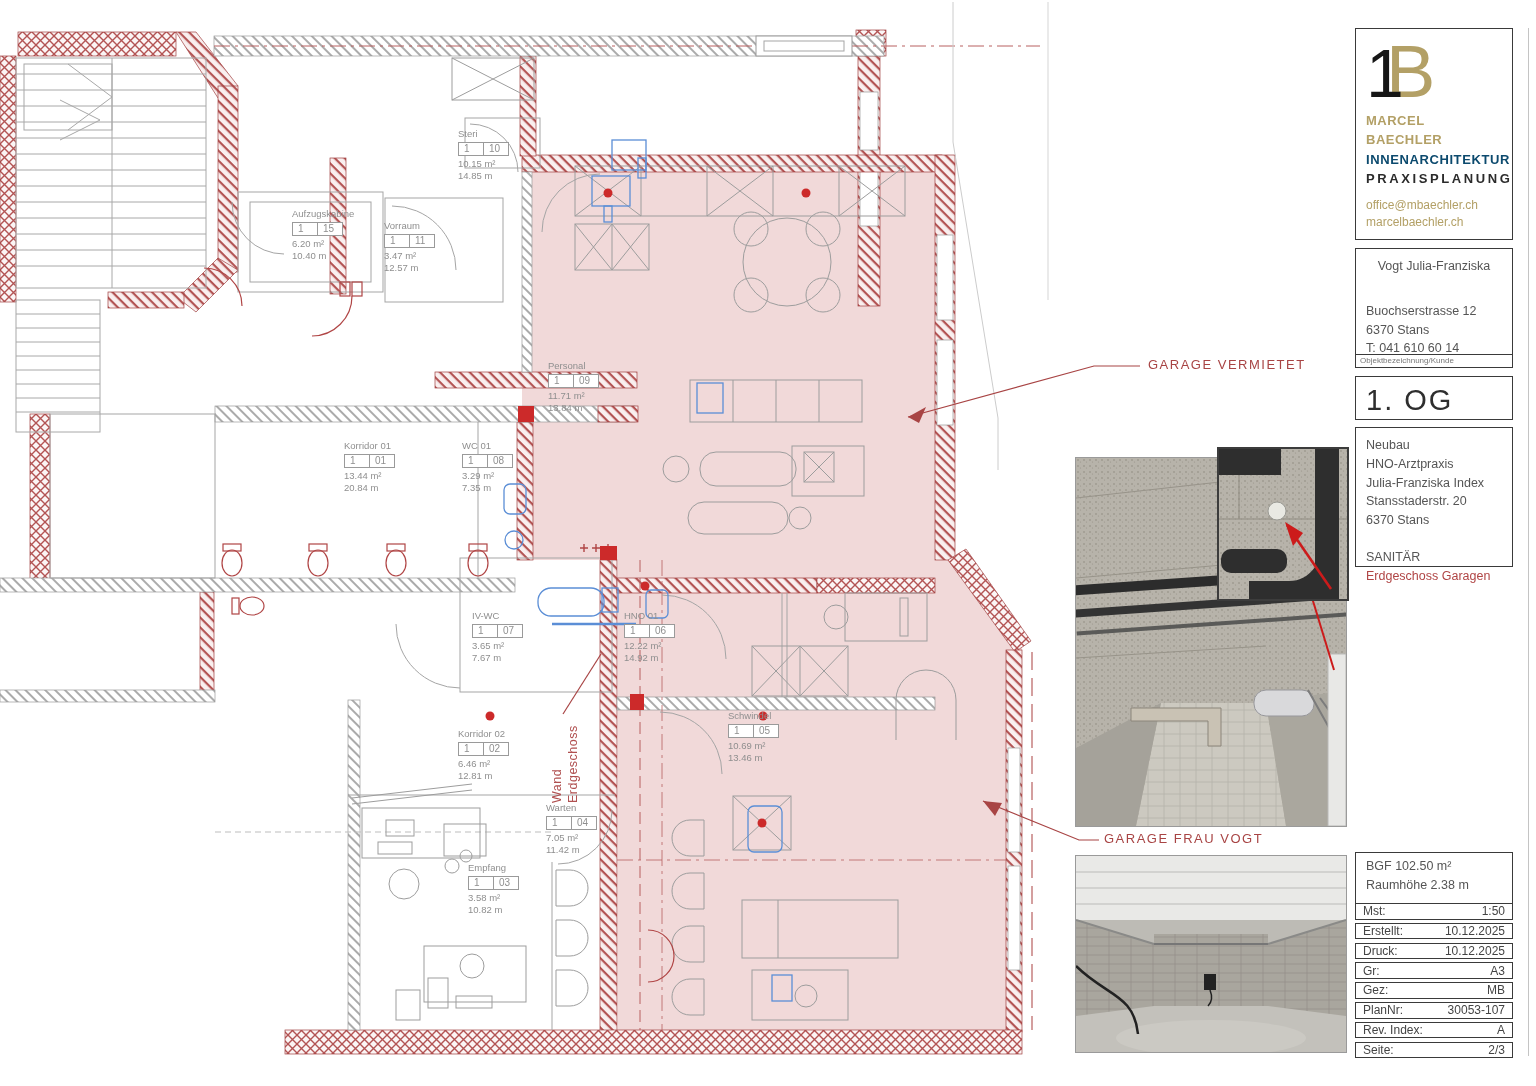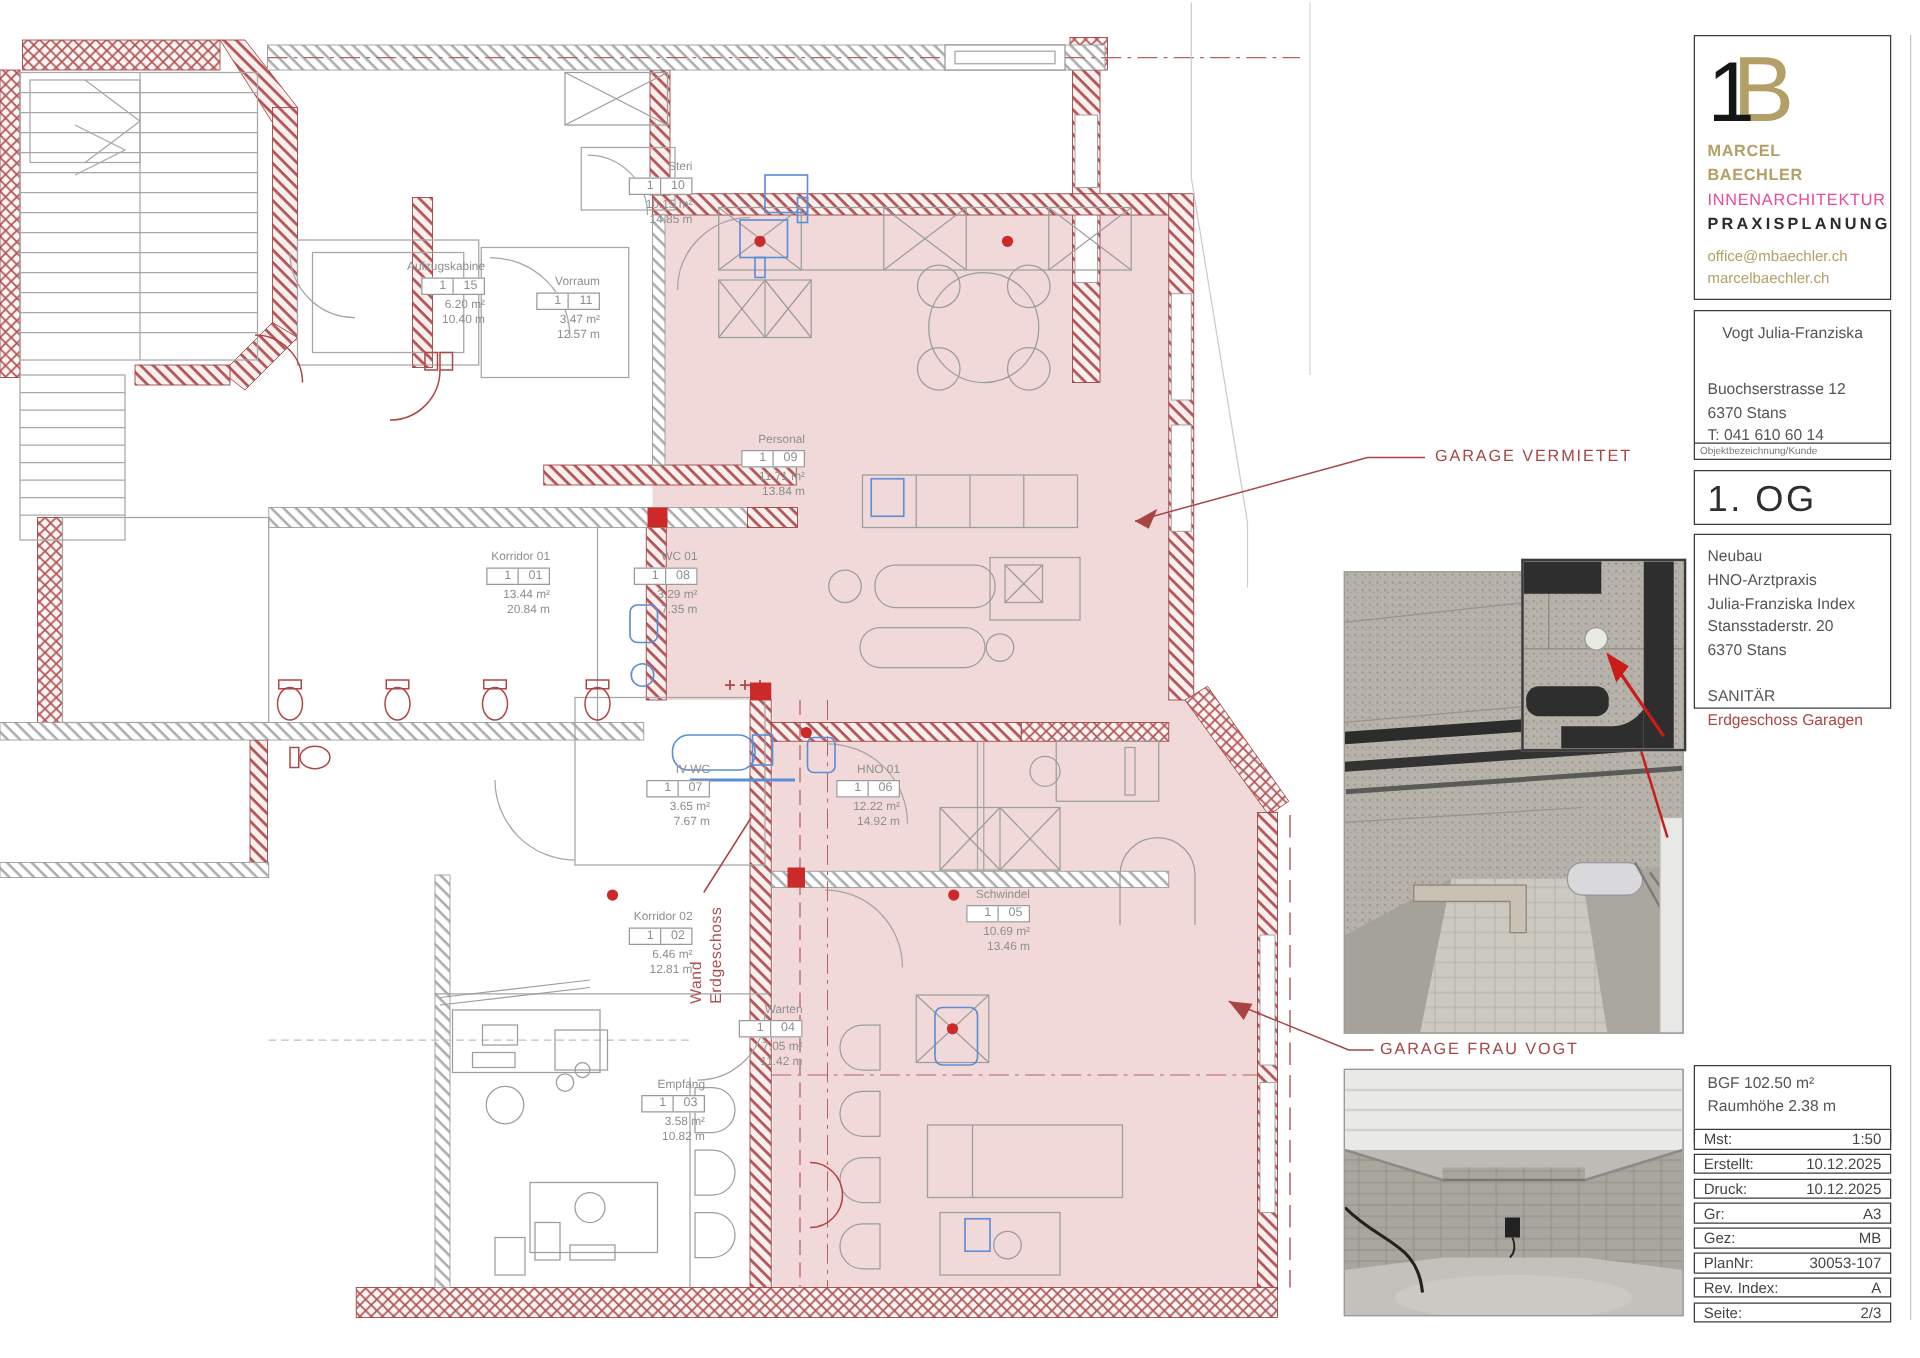--- a/index.html
+++ b/index.html
@@ -1,39 +1,39 @@
 <!DOCTYPE html>
 <html><head>
 <meta charset="utf-8">
 <style>
   html,body{margin:0;padding:0;background:#fff;}
   body{width:1536px;height:1086px;position:relative;overflow:hidden;
        font-family:"Liberation Sans",sans-serif;color:#555;}
   svg text{font-family:"Liberation Sans",sans-serif;}
   .abs{position:absolute;}
   
-  .rl{position:absolute;width:96px;text-align:right;color:#8f8f8f;
+  .rl{position:absolute;width:96px;text-align:left;color:#8f8f8f;
       font-size:9.5px;line-height:1.25;z-index:3;}
   .rl .nm{margin-bottom:2px;}
   .rl .bx{display:inline-flex;border:1px solid #9a9a9a;background:#fff;}
   .rl .bx span{padding:0 5px;font-size:10px;color:#8f8f8f;min-width:14px;}
   .rl .bx span + span{border-left:1px solid #9a9a9a;}
   .rl .ar{margin-top:2px;}
   
   .anno{position:absolute;color:#a84444;font-size:13px;letter-spacing:1.5px;
         white-space:nowrap;z-index:5;}
   .wand{position:absolute;left:492px;top:710px;width:150px;height:36px;
         transform:rotate(-90deg);color:#b05050;font-size:12.5px;
         line-height:1.3;z-index:5;letter-spacing:0.5px;}
   
   .tb-box{position:absolute;left:1355px;width:158px;background:#fff;
           border:1.5px solid #3a3a3a;box-sizing:border-box;
           padding:8px 10px;font-size:12.5px;color:#555;line-height:1.5;z-index:6;}
   .co-name{color:#b3a066;font-weight:bold;font-size:13px;letter-spacing:0.5px;margin-top:2px;}
-  .co-l2{color:#ec4899;font-weight:normal;font-size:13px;letter-spacing:0.6px;}
+  .co-l2{color:#0c4a6e;font-weight:bold;font-size:13px;letter-spacing:0.6px;}
   .co-l3{color:#2b2b2b;font-weight:bold;font-size:13px;letter-spacing:2.6px;}
   .co-addr{margin-top:8px;color:#666;font-size:12px;line-height:1.45;}
   .co-link{color:#b3a066;font-size:12px;line-height:1.45;}
   .client-name{margin-bottom:26px;text-align:center;}
   .caption-strip{position:absolute;left:0;right:0;bottom:0;border-top:1px solid #3a3a3a;
                  font-size:8px;color:#777;padding:1px 4px;line-height:1.2;}
   .og-title{font-size:29px;color:#2e2e2e;letter-spacing:2px;line-height:30px;}
   .proj-trade{margin-top:18px;}
   .trade-red{color:#b04545;}
   .tb-row{position:absolute;left:1355px;width:158px;height:16.5px;background:#fff;
@@ -376,21 +376,21 @@
 </div>
 <div class="rl" style="left:462px;top:440px">
   <div class="nm">WC 01</div>
   <div class="bx">
       <span>1</span>
       <span>08</span>
     </div>
   <div class="ar">3.29 m²</div>
   <div>7.35 m</div>
 </div>
-<div class="rl" style="left:548px;top:346px">
+<div class="rl" style="left:548px;top:360px">
   <div class="nm">Personal</div>
   <div class="bx">
       <span>1</span>
       <span>09</span>
     </div>
   <div class="ar">11.71 m²</div>
   <div>13.84 m</div>
 </div>
 <div class="rl" style="left:458px;top:128px">
   <div class="nm">Steri</div>

